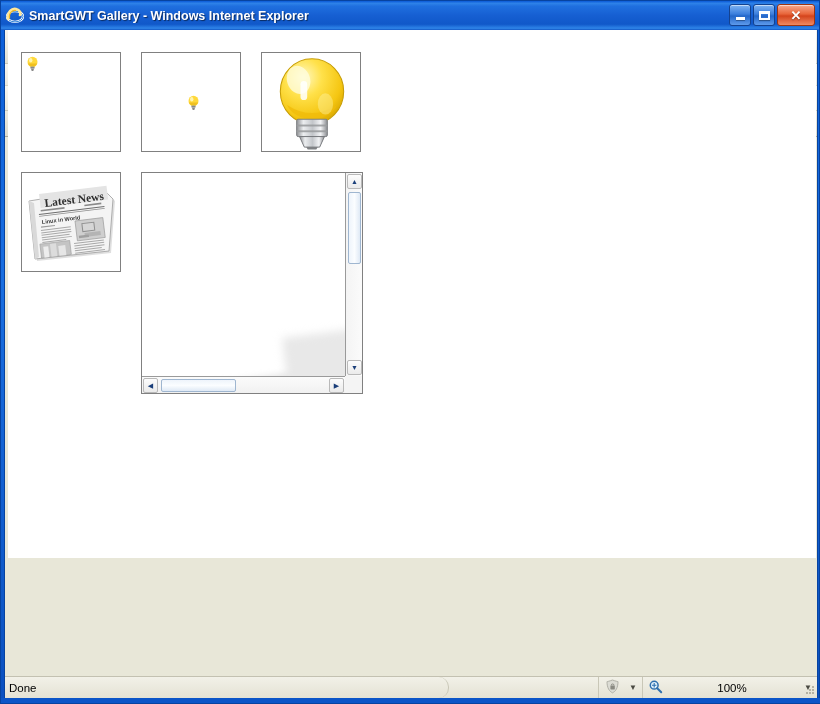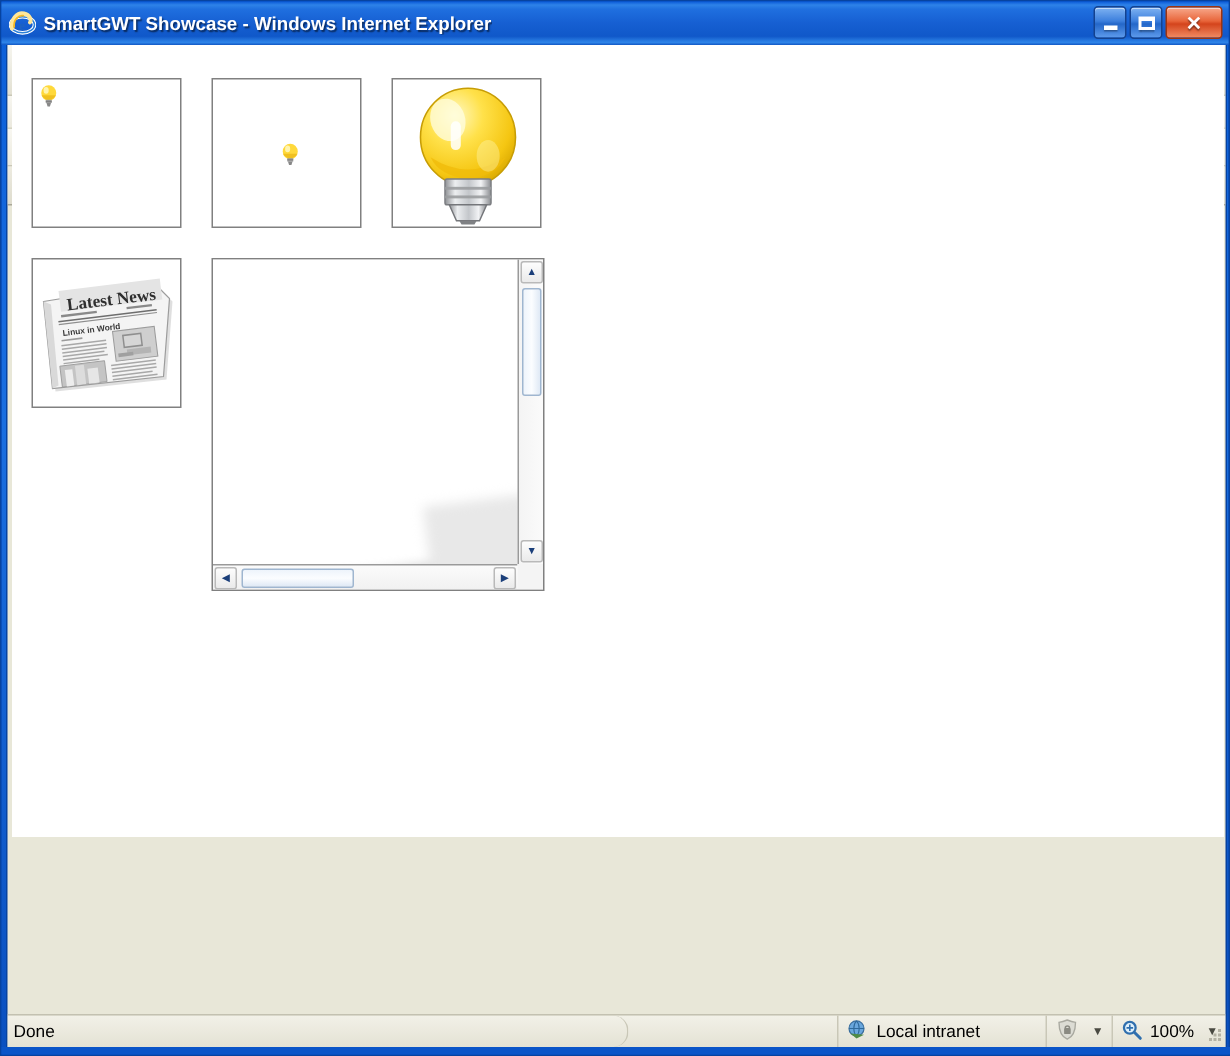--- a/index.html
+++ b/index.html
@@ -264,21 +264,21 @@
   <div id="titlebar">
     <div class="tbicon">
       <svg width="18" height="18" viewBox="0 0 18 18">
         <ellipse cx="9" cy="9.5" rx="8" ry="5.4" fill="none" stroke="#ffffff" stroke-width="2.4"></ellipse>
         <ellipse cx="9" cy="9.5" rx="8" ry="5.4" fill="none" stroke="#2a7fd8" stroke-width="1"></ellipse>
         <path d="M2 12 C1 5 6 1 10 2 C14 3 15 6 14 8" fill="none" stroke="#ffe79a" stroke-width="2.6" stroke-linecap="round"></path>
         <path d="M3.5 11.5 C2.6 6 6.5 2.8 10 3.6" fill="none" stroke="#f5b823" stroke-width="1.2"></path>
         <text x="6.6" y="13" font-family="Liberation Serif, serif" font-size="9" font-weight="bold" fill="#1f63c0">e</text>
       </svg>
     </div>
-    <div class="title">SmartGWT Showcase - Windows Internet Explorer</div>
+    <div class="title">SmartGWT Gallery - Windows Internet Explorer</div>
 
     <div id="winbtns">
       <div class="winbtn">
         <div class="minbar"></div>
       </div>
       <div class="winbtn">
         <div class="maxbox"></div>
       </div>
       <div class="winbtn close">
         <span class="g">✕</span>
@@ -681,30 +681,20 @@
           </div>
           <div id="corner"></div>
         </div>
 
       </div>
     </div>
 
     <div id="statusbar">
       <div class="cell stext">Done</div>
       <div class="cell blank1"></div>
-      <div class="cell zone">
-        <span>
-          <svg width="15" height="15" viewBox="0 0 15 15">
-            <circle cx="7" cy="6.6" r="5" fill="#6aa7dd" stroke="#3b6f9e" stroke-width="0.8"></circle>
-            <path d="M2 6.6 H12 M7 1.6 C4.6 4 4.6 9.2 7 11.6 M7 1.6 C9.4 4 9.4 9.2 7 11.6" fill="none" stroke="#2f6a9c" stroke-width="0.7"></path>
-            <path d="M3 10 L7 13.4 L12 10.8" fill="#4f8b46"></path>
-          </svg>
-        </span>
-        <span class="lbl">Local intranet</span>
-      </div>
       <div class="cell prot">
         <span>
           <svg width="17" height="15" viewBox="0 0 17 15">
             <path d="M8.5 1 C11.5 2.2 14 2.6 14 2.6 C14 9 11.6 12.4 8.5 13.8 C5.4 12.4 3 9 3 2.6 C3 2.6 5.5 2.2 8.5 1 Z" fill="#dcdcd4" stroke="#a9a9a0" stroke-width="0.9"></path>
             <rect x="6.4" y="6.4" width="4.4" height="4" rx="0.6" fill="#8a8a82"></rect>
             <path d="M7.2 6.4 A1.4 1.4 0 0 1 10 6.4" fill="none" stroke="#8a8a82" stroke-width="1"></path>
           </svg>
         </span>
         <span class="caret">▼</span>
       </div>

